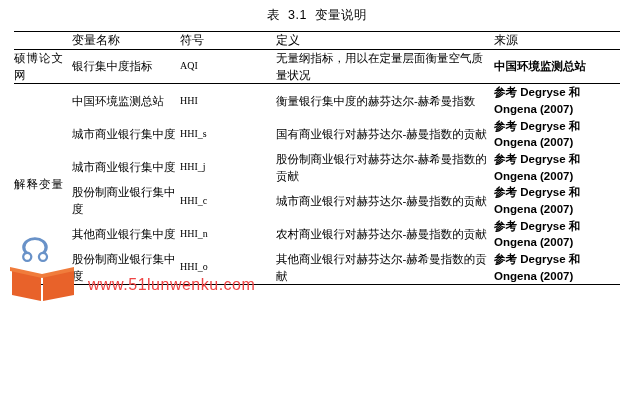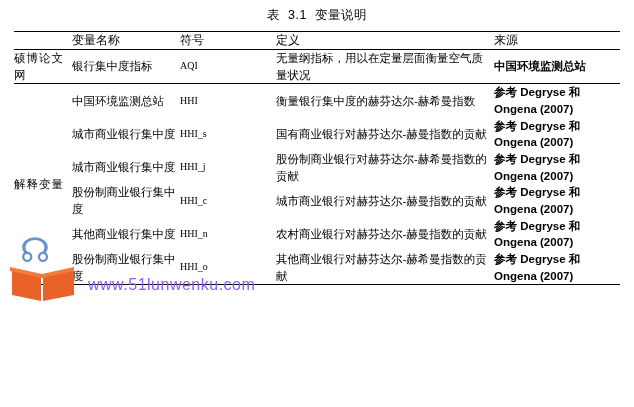--- a/index.html
+++ b/index.html
@@ -107,21 +107,21 @@
     color: #5b5b5b;
     letter-spacing: 1px;
     opacity: 0.92;
   }
   .wm-url {
     position: absolute;
     left: 88px;
     top: 47px;
     font-family: "Liberation Sans", sans-serif;
     font-size: 16px;
-    color: #8b5cf6;
+    color: #ef4444;
     letter-spacing: 0.5px;
   }
   .wm-logo {
     position: absolute;
     left: 6px;
     top: 4px;
     width: 74px;
     height: 70px;
   }
   .wm-cup {

